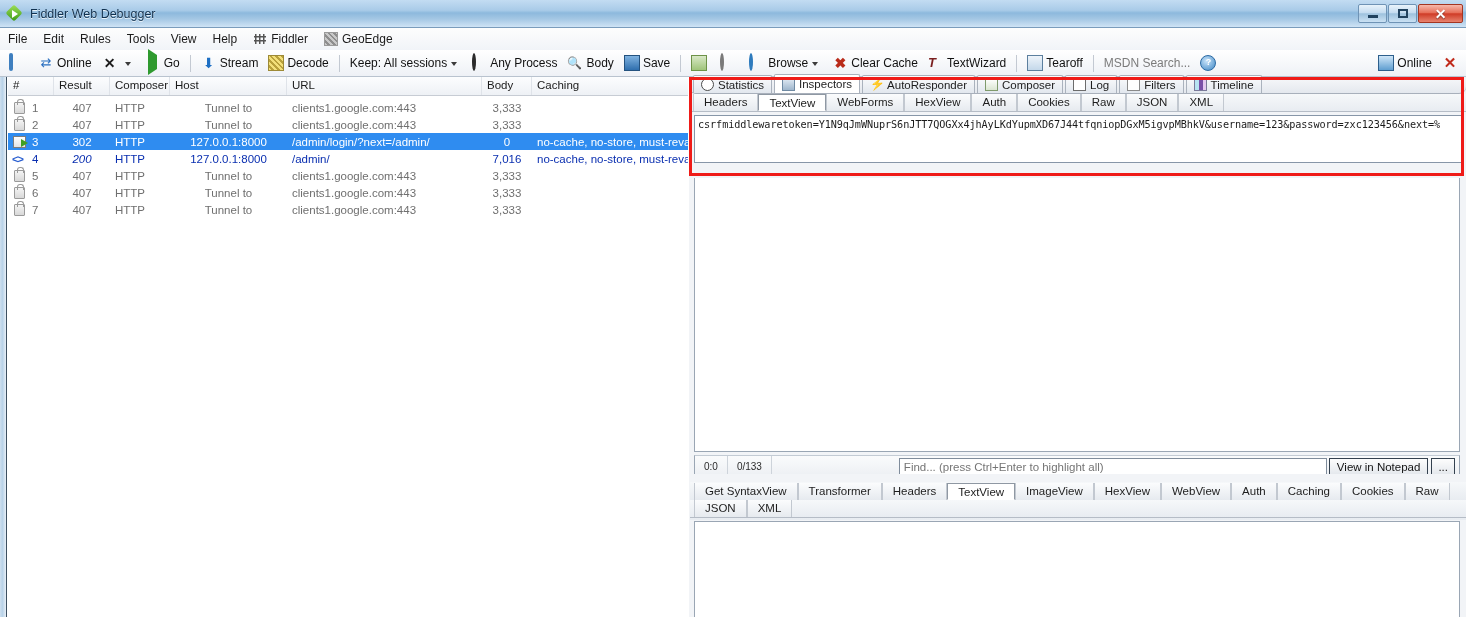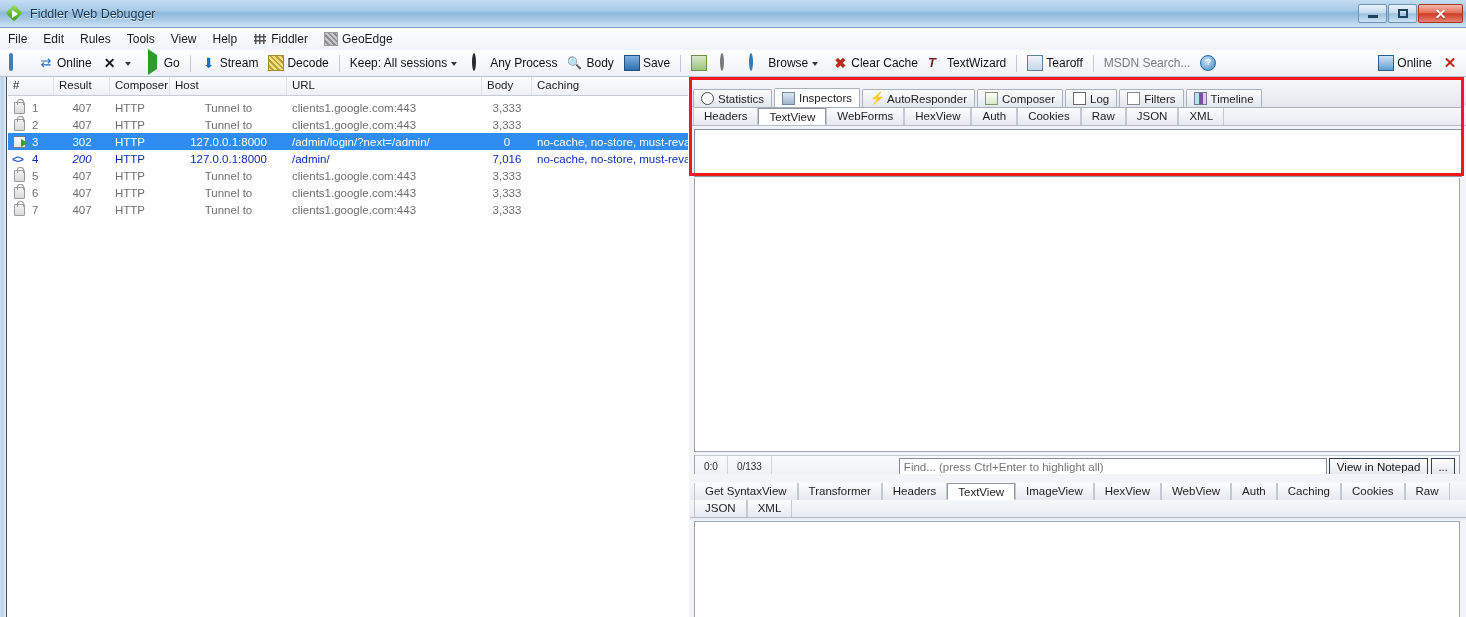--- a/index.html
+++ b/index.html
@@ -298,21 +298,21 @@
     width: 775px; height: 99px;
     border: 3px solid #ef1b18;
     box-sizing: border-box;
     pointer-events: none;
     z-index: 9;
   }
 
   .tabstrip {
     display: flex;
     align-items: flex-end;
-    height: 31px;
+    height: 17px;
     background: linear-gradient(to bottom,#f7f8fa,#e4e8ee);
     padding-left: 4px;
     box-sizing: border-box;
     border-bottom: 1px solid #a8b0bb;
     border-radius: 7px;
   }
   .tab {
     display: flex; align-items: center;
     font-size: 11.5px;
     color: #1d1d1d;
@@ -753,20 +753,21 @@
       <div class="subtab">WebForms</div>
       <div class="subtab">HexView</div>
       <div class="subtab">Auth</div>
       <div class="subtab">Cookies</div>
       <div class="subtab">Raw</div>
       <div class="subtab">JSON</div>
       <div class="subtab">XML</div>
     </div>
 
     <div class="req-text-area">
+      <div class="mono-line">csrfmiddlewaretoken=Y1N9qJmWNuprS6nJTT7QOGXx4jhAyLKdYupmXD67J44tfqniopDGxM5igvpMBhkV&amp;username=123&amp;password=zxc123456&amp;next=%</div>
     </div>
   </div>
 
   <div class="req-blank"></div>
 
   <div class="findbar">
     <div class="fb-cell">0:0</div>
     <div class="fb-cell">0/133</div>
     <div class="fb-gap"></div>
     <input class="fb-input" type="text" placeholder="Find... (press Ctrl+Enter to highlight all)" style="">

